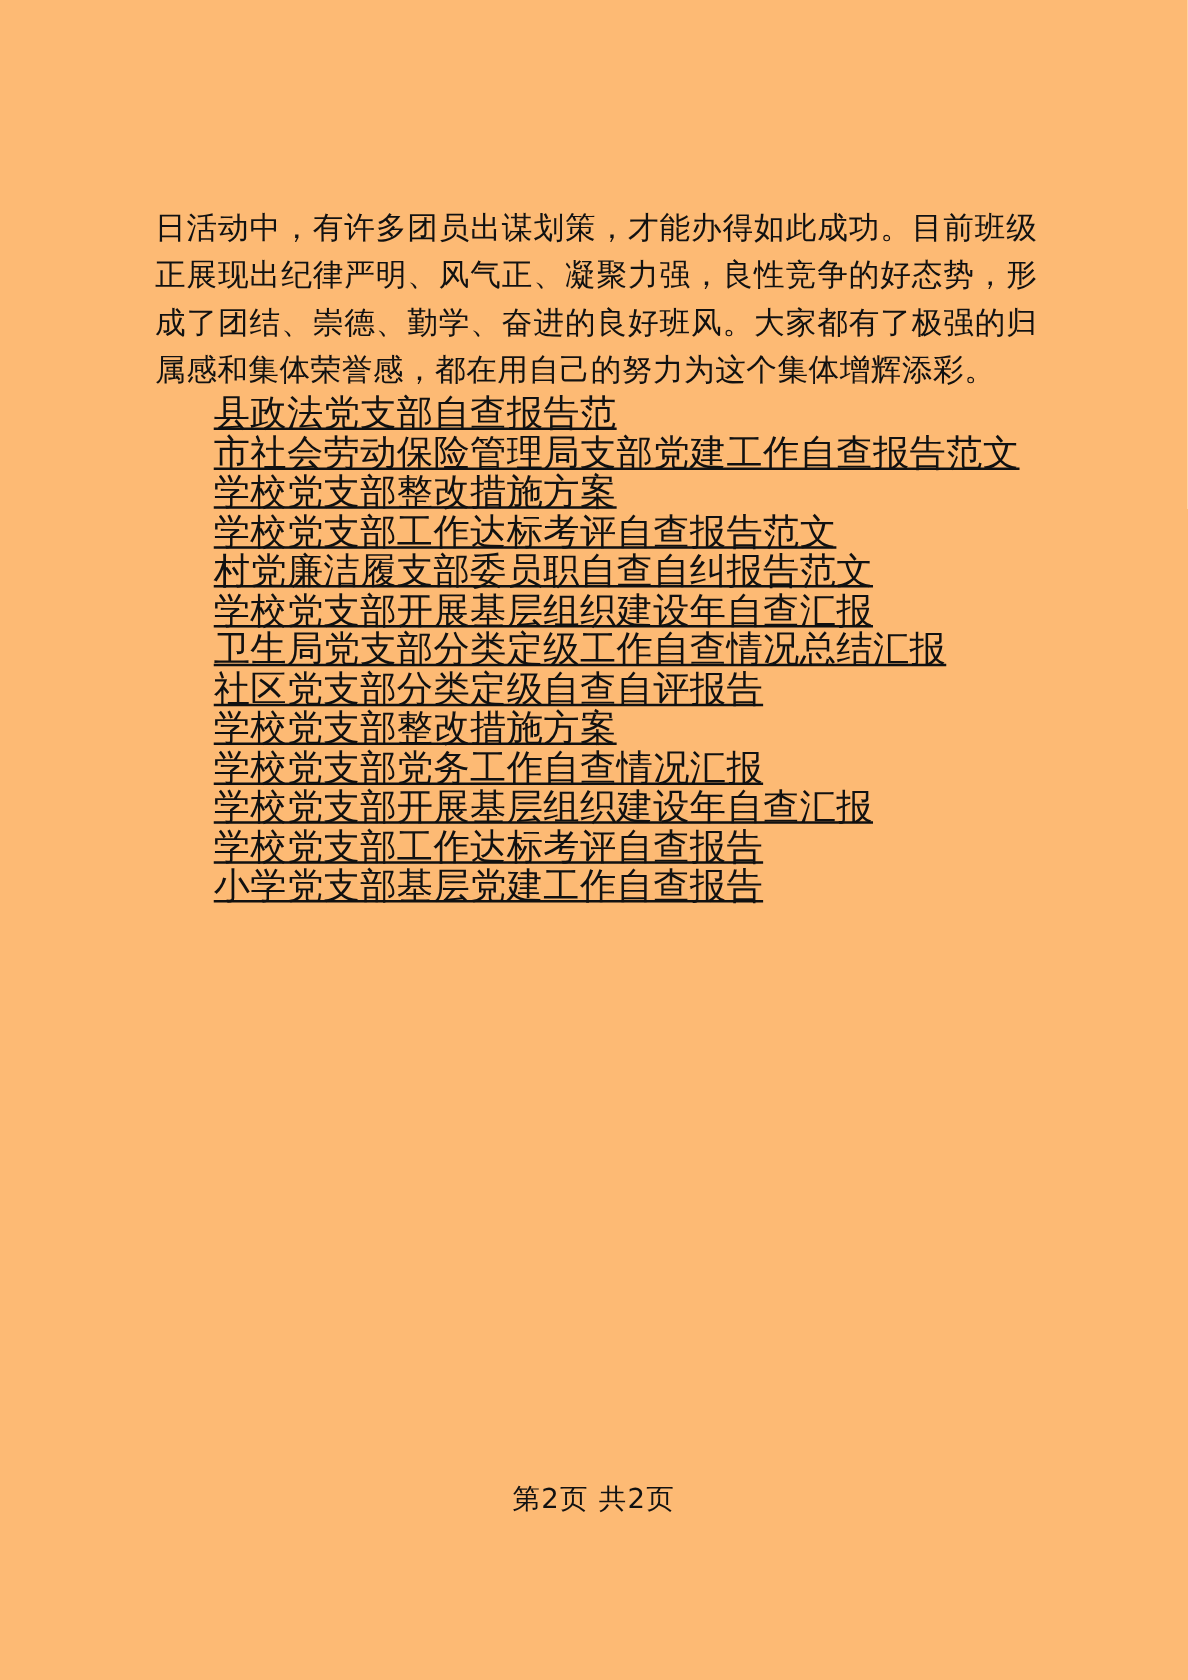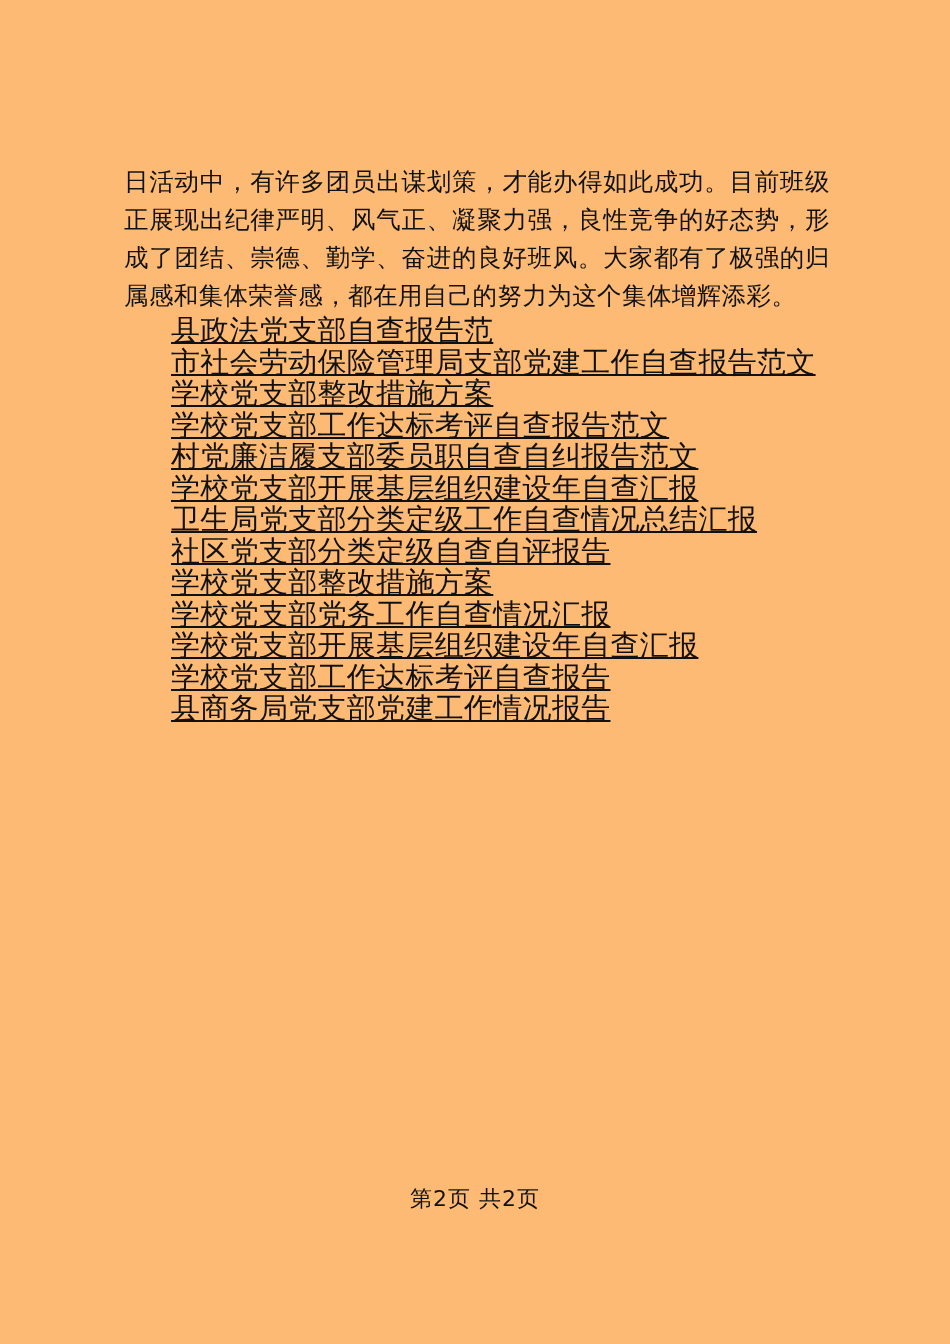--- a/index.html
+++ b/index.html
@@ -75,17 +75,17 @@
       <li>学校党支部整改措施方案</li>
       <li>学校党支部工作达标考评自查报告范文</li>
       <li>村党廉洁履支部委员职自查自纠报告范文</li>
       <li>学校党支部开展基层组织建设年自查汇报</li>
       <li>卫生局党支部分类定级工作自查情况总结汇报</li>
       <li>社区党支部分类定级自查自评报告</li>
       <li>学校党支部整改措施方案</li>
       <li>学校党支部党务工作自查情况汇报</li>
       <li>学校党支部开展基层组织建设年自查汇报</li>
       <li>学校党支部工作达标考评自查报告</li>
-      <li>县商务局党支部党建工作情况报告</li>
+      <li>小学党支部基层党建工作自查报告</li>
     </ul>
   </div>
   <div class="footer">第2页 共2页</div>
 </div>
 
 </body></html>

